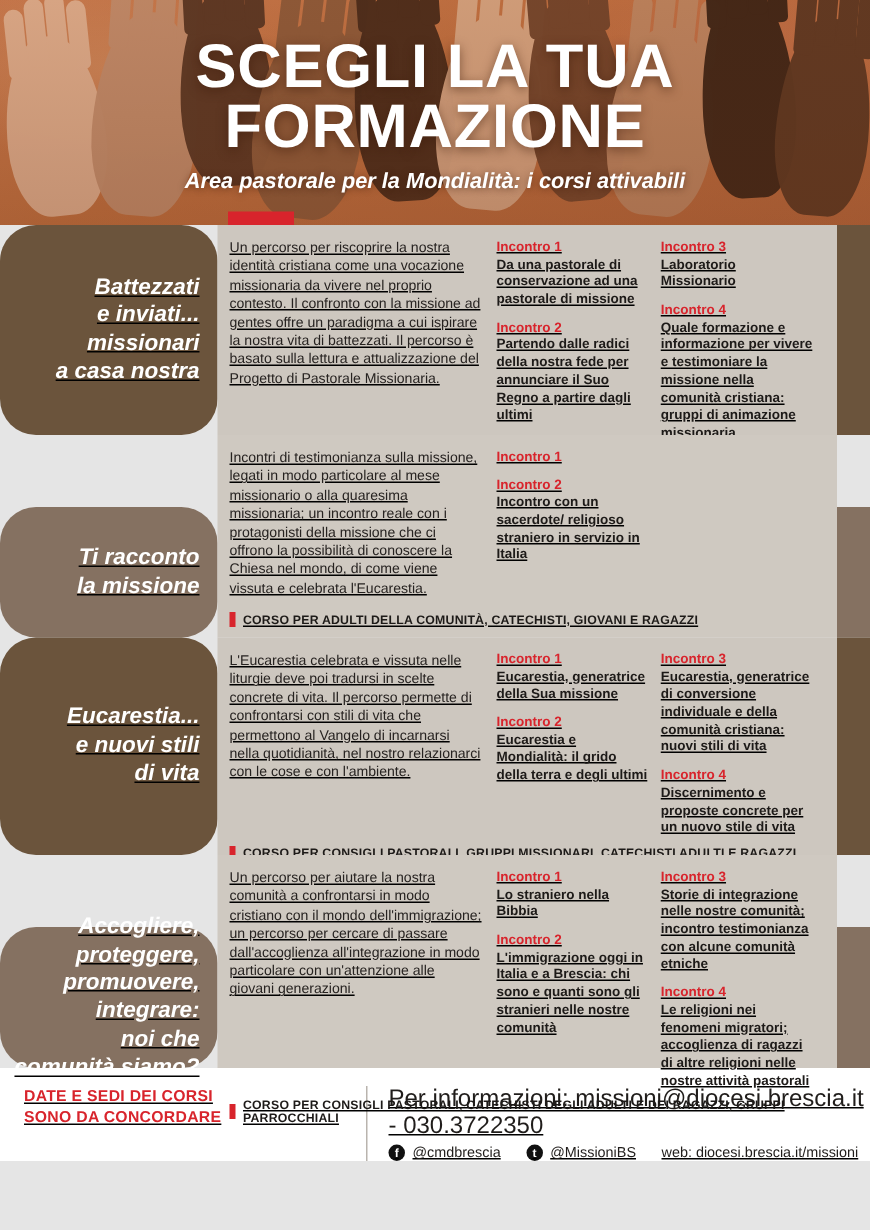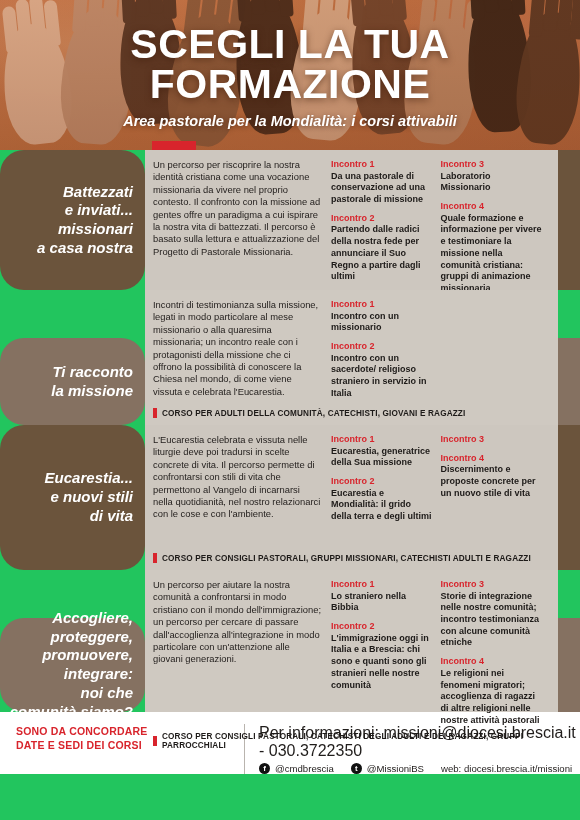--- a/index.html
+++ b/index.html
@@ -1,21 +1,21 @@
 <!DOCTYPE html>
 <html><head>
 <meta charset="utf-8">
 <style>
   html,body{margin:0;padding:0;}
   body{
     width:580px;height:820px;background:#ffffff;
     font-family:"Liberation Sans", sans-serif;
     overflow:hidden;
   }
-  .poster{position:relative;width:580px;height:820px;background:#22c55e;}
+  .poster{position:relative;width:580px;height:820px;background:#e5e5e5;text-decoration:underline;}
 
   
   .header{
     position:relative;width:580px;height:150px;overflow:hidden;
     background:#c8764a;
   }
   .hands{position:absolute;inset:0;overflow:hidden;}
   .hands .bg{
     position:absolute;inset:0;
     background:
@@ -220,21 +220,20 @@
         <div class="side">
           <div class="side-title">Ti racconto<br>la missione</div>
         </div>
         <div class="panel">
           <div class="cols">
             <div class="col-desc">
               <div class="desc">Incontri di testimonianza sulla missione, legati in modo particolare al mese missionario o alla quaresima missionaria; un incontro reale con i protagonisti della missione che ci offrono la possibilità di conoscere la Chiesa nel mondo, di come viene vissuta e celebrata l'Eucarestia.</div>
             </div>
             <div class="col-inc">
               <div class="inc-h">Incontro 1</div>
-              <div class="inc-t">Incontro con un missionario</div>
               <div class="inc-h">Incontro 2</div>
               <div class="inc-t">Incontro con un sacerdote/ religioso straniero in servizio in Italia</div>
             </div>
             <div class="col-inc"></div>
           </div>
           <div class="banner">
             <span class="bar"></span>
             <span class="banner-txt">CORSO PER ADULTI DELLA COMUNITÀ, CATECHISTI, GIOVANI E RAGAZZI</span>
           </div>
         </div>
@@ -250,20 +249,21 @@
               <div class="desc">L'Eucarestia celebrata e vissuta nelle liturgie deve poi tradursi in scelte concrete di vita. Il percorso permette di confrontarsi con stili di vita che permettono al Vangelo di incarnarsi nella quotidianità, nel nostro relazionarci con le cose e con l'ambiente.</div>
             </div>
             <div class="col-inc">
               <div class="inc-h">Incontro 1</div>
               <div class="inc-t">Eucarestia, generatrice della Sua missione</div>
               <div class="inc-h">Incontro 2</div>
               <div class="inc-t">Eucarestia e Mondialità: il grido della terra e degli ultimi</div>
             </div>
             <div class="col-inc">
               <div class="inc-h">Incontro 3</div>
+              <div class="inc-t">Eucarestia, generatrice di conversione individuale e della comunità cristiana: nuovi stili di vita</div>
               <div class="inc-h">Incontro 4</div>
               <div class="inc-t">Discernimento e proposte concrete per un nuovo stile di vita</div>
             </div>
           </div>
           <div class="banner">
             <span class="bar"></span>
             <span class="banner-txt">CORSO PER CONSIGLI PASTORALI, GRUPPI MISSIONARI, CATECHISTI ADULTI E RAGAZZI</span>
           </div>
         </div>
         <div class="edge"></div>
@@ -294,22 +294,22 @@
             <span class="bar"></span>
             <span class="banner-txt">CORSO PER CONSIGLI PASTORALI, CATECHISTI DEGLI ADULTI E DEI RAGAZZI, GRUPPI PARROCCHIALI</span>
           </div>
         </div>
         <div class="edge"></div>
       </div>
     </div>
 
   <div class="footer">
     <div class="foot-left">
+      <div>DATE E SEDI DEI CORSI</div>
       <div>SONO DA CONCORDARE</div>
-      <div>DATE E SEDI DEI CORSI</div>
     </div>
     <div class="foot-right">
       <div class="foot-line1">Per informazioni: missioni@diocesi.brescia.it - 030.3722350</div>
       <div class="foot-line2">
         <span class="sicon">f</span>
         <span>@cmdbrescia</span>
         <span class="gap"></span>
         <span class="sicon">t</span>
         <span>@MissioniBS</span>
         <span class="gap"></span>

